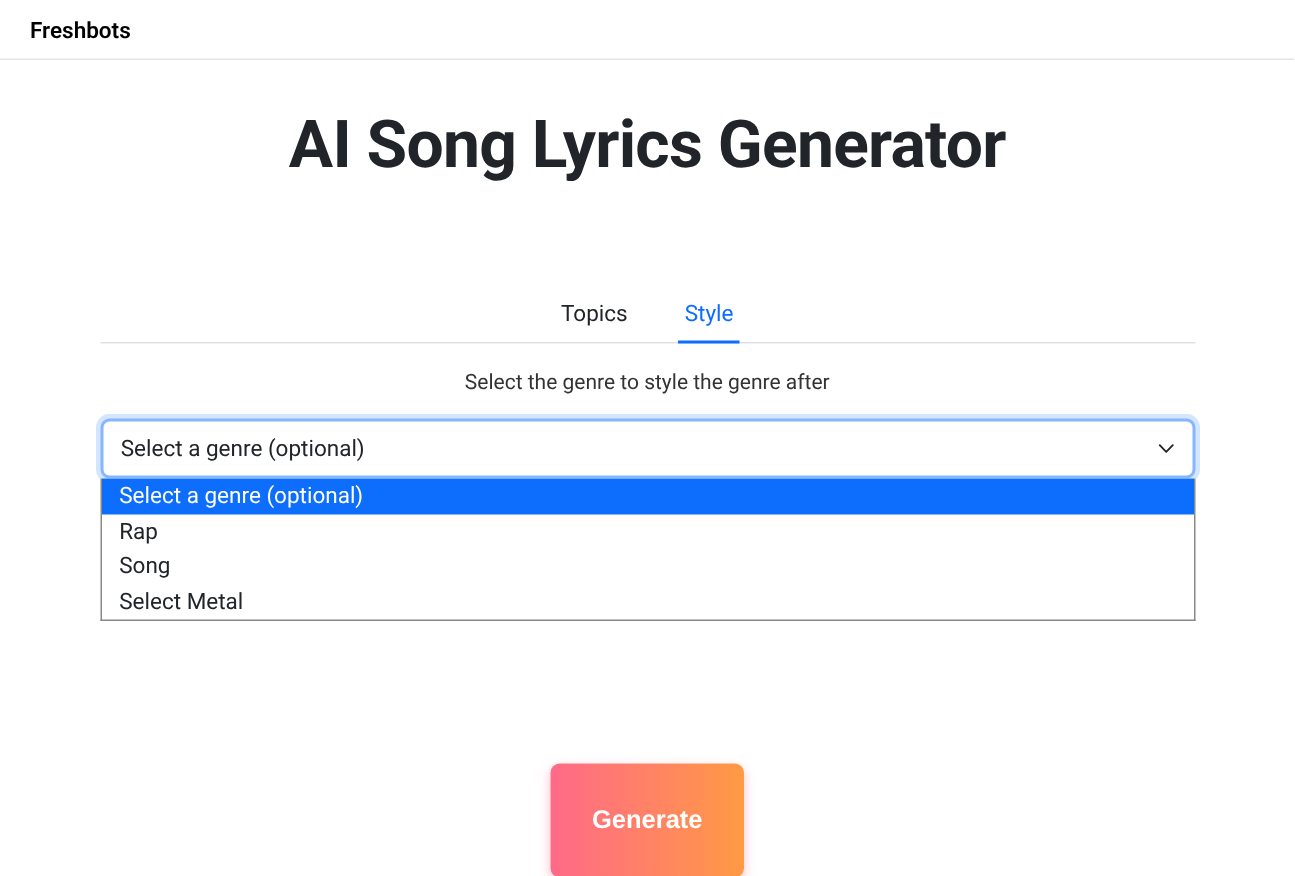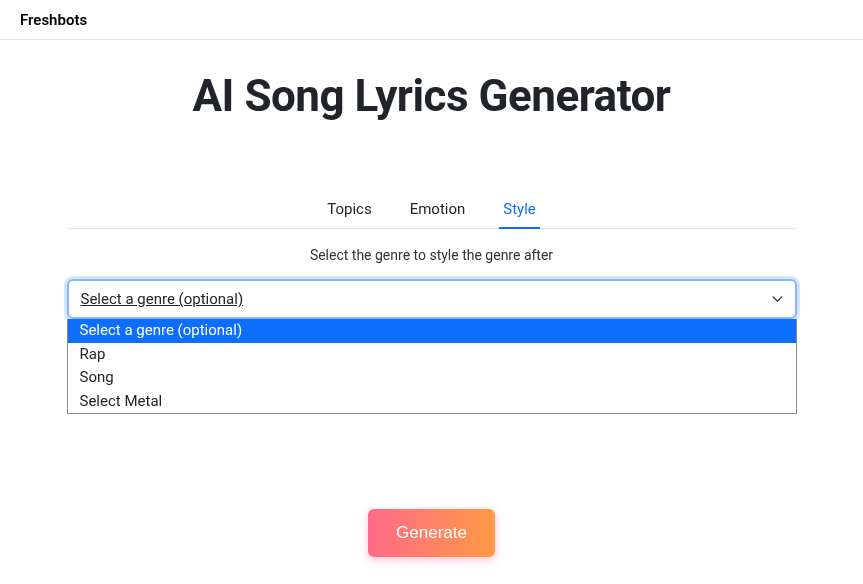--- a/index.html
+++ b/index.html
@@ -63,21 +63,20 @@
       background: #0d6efd;
     }
     .instruction {
       text-align: center;
       font-size: 14px;
       color: #333;
       margin-bottom: 16px;
     }
     .select-wrapper {
       position: relative;
-      text-decoration: underline;
     }
     .select-field {
       width: 100%;
       padding: 9px 36px 9px 12px;
       border: 2px solid #86b7fe;
       border-radius: 6px;
       font-size: 15px;
       color: #212529;
       background: #fff;
       cursor: pointer;
@@ -117,41 +116,40 @@
       color: #fff;
     }
     .generate-wrapper {
       text-align: center;
       margin-top: 190px;
     }
     .generate-btn {
       background: linear-gradient(90deg, #ff6a88 0%, #ff9a44 100%);
       color: #fff;
       border: none;
-      padding: 14px 28px;
+      padding: 28px 28px;
       font-size: 17px;
-      font-weight: 400;
+      font-weight: 700;
       border-radius: 6px;
       cursor: pointer;
       box-shadow: 0 3px 8px rgba(255, 106, 136, 0.4);
     }
   </style>
 </head>
 <body>
 
 <div class="header">
   <span class="brand">Freshbots</span>
 </div>
 
 <div class="container">
   <h1 class="page-title">AI Song Lyrics Generator</h1>
 
   <div class="tabs">
     <div class="tab">Topics</div>
-    <div class="tab">Emotion</div>
     <div class="tab active">Style</div>
   </div>
 
   <div class="instruction">Select the genre to style the genre after</div>
 
   <div class="select-wrapper">
     <div class="select-field">
       <span>Select a genre (optional)</span>
     </div>
     <svg class="chevron" viewBox="0 0 12 8">

